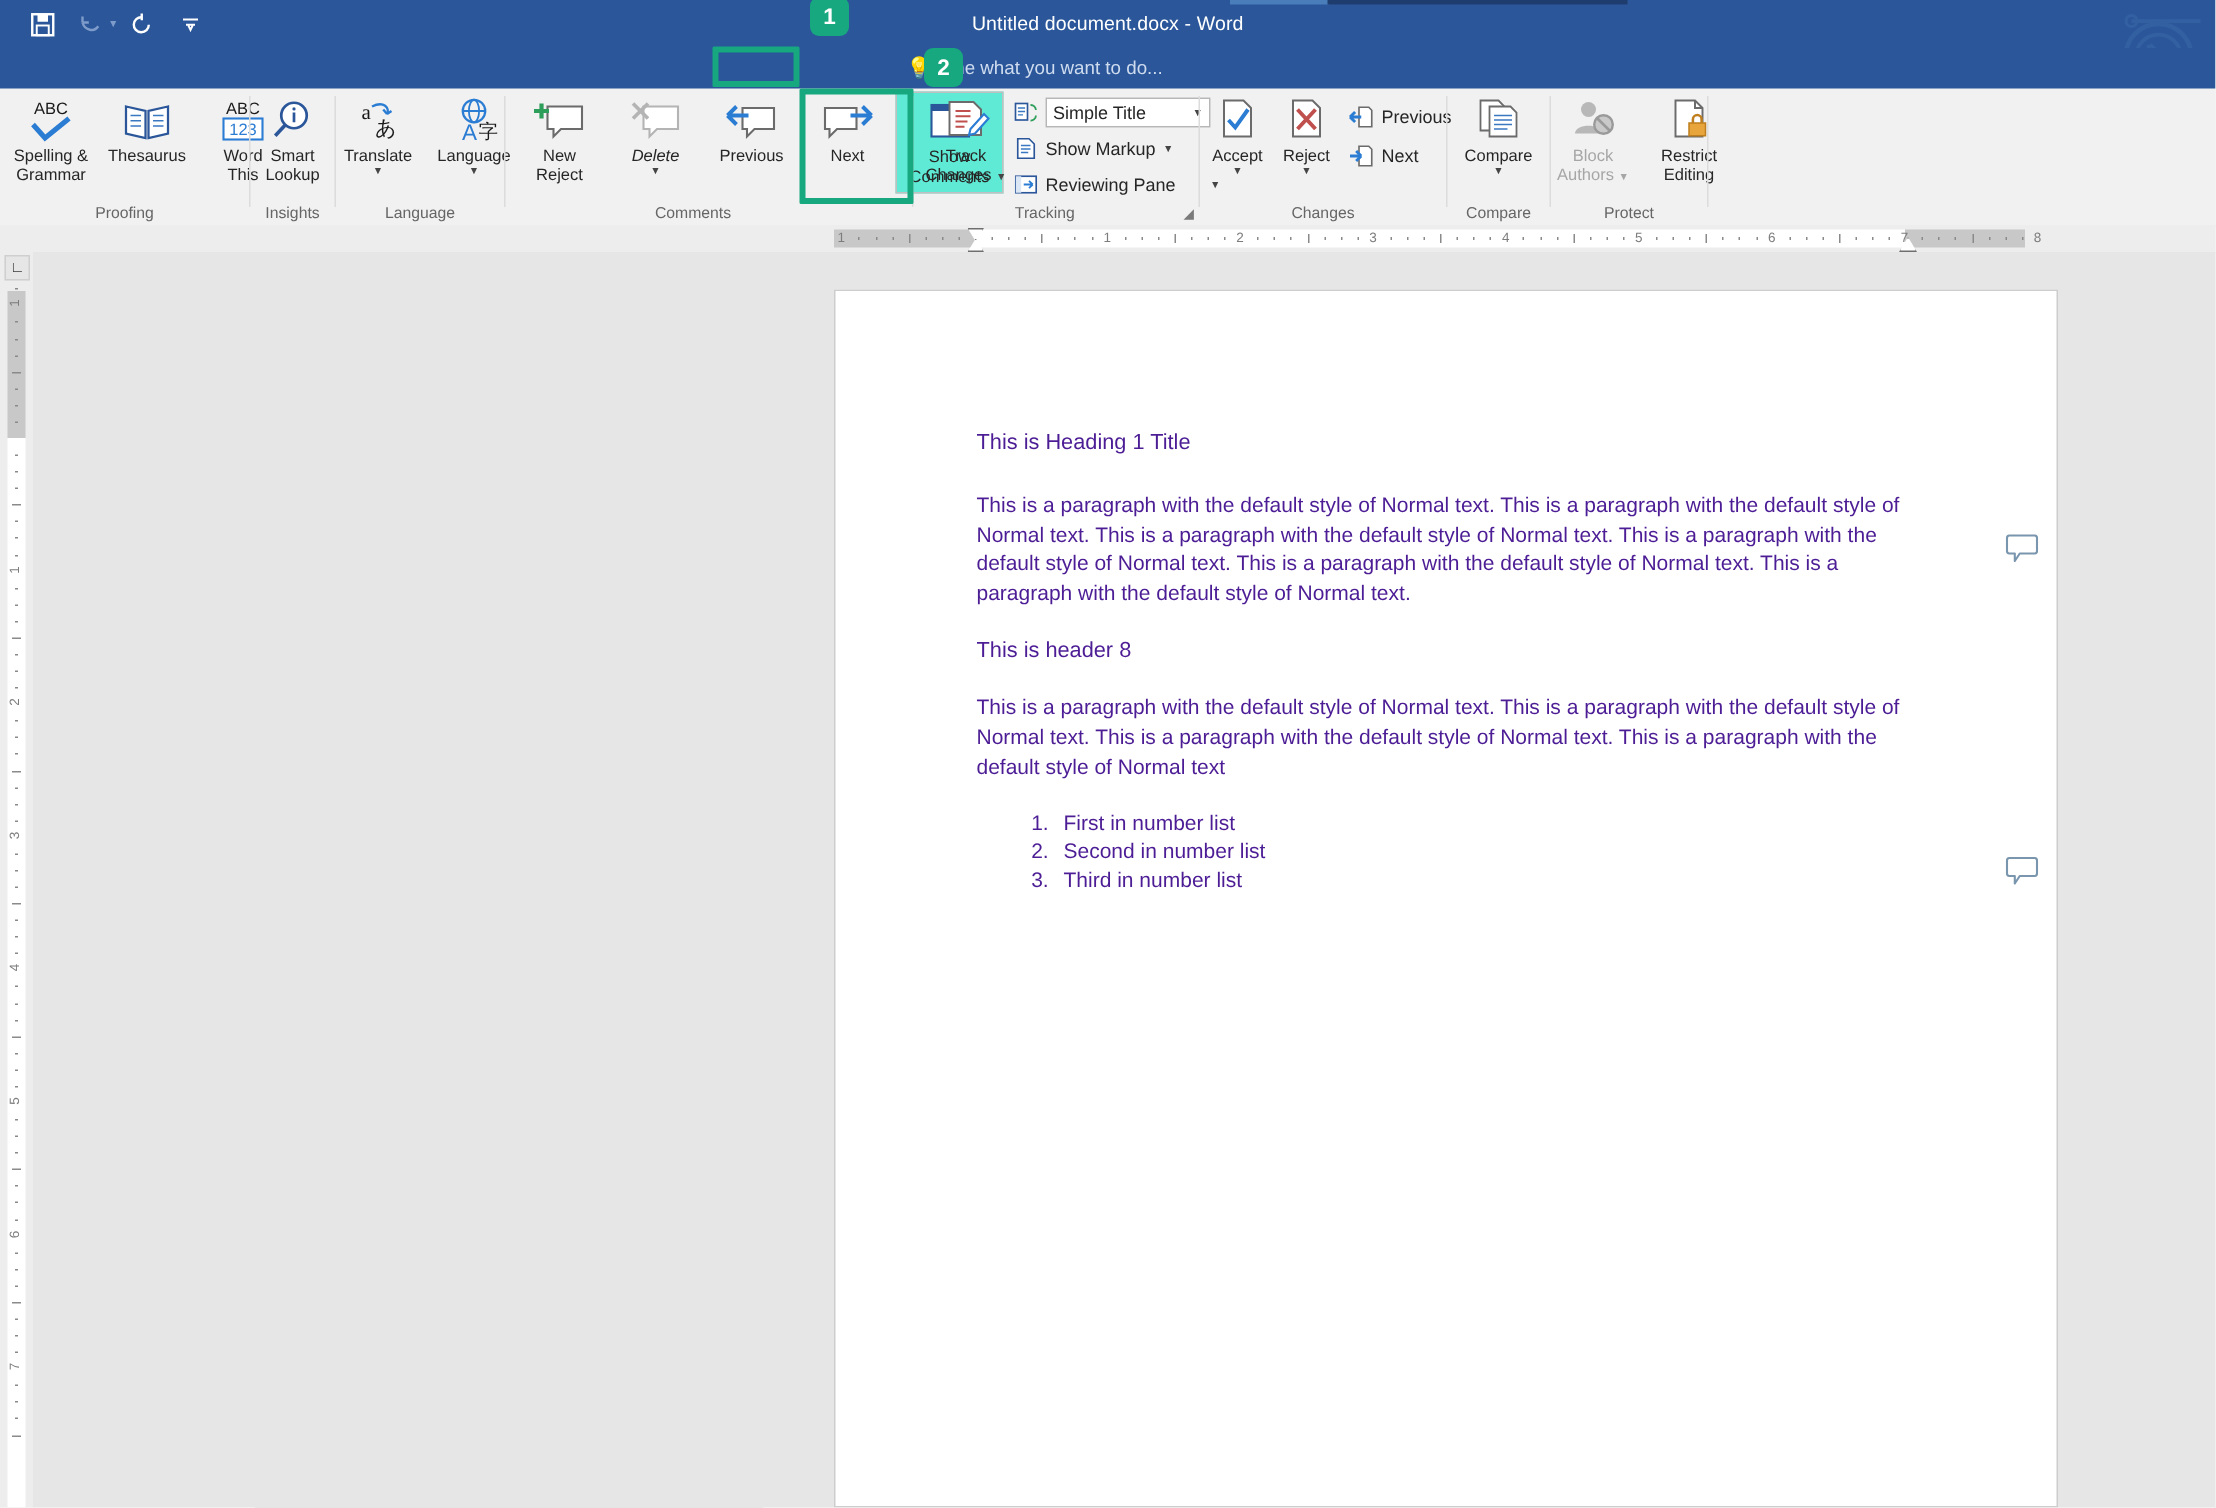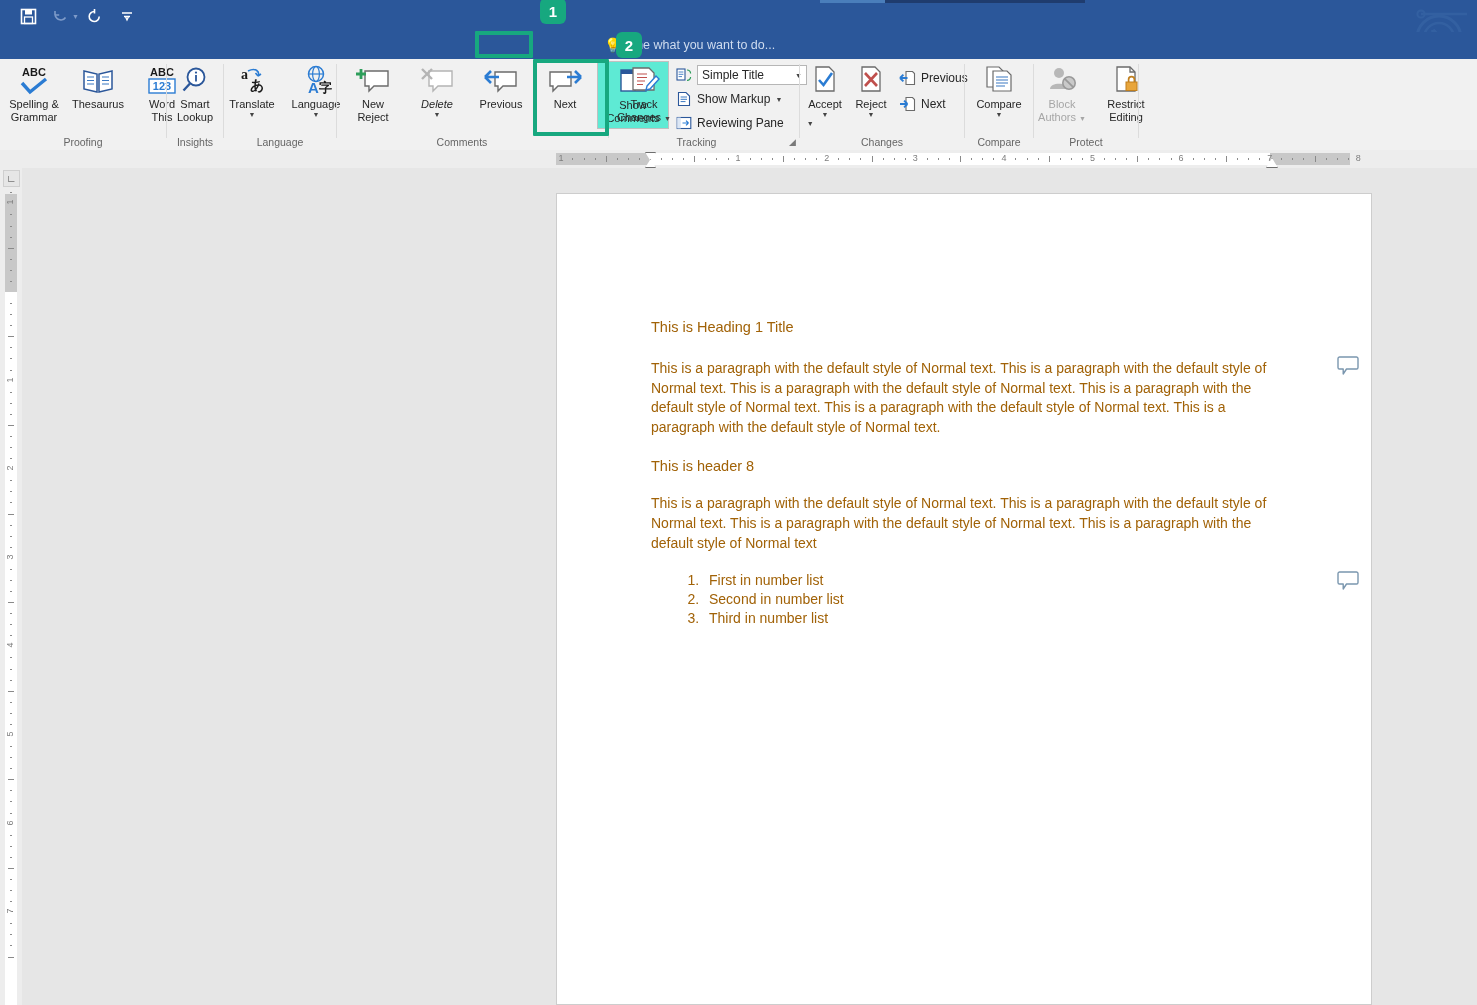--- a/index.html
+++ b/index.html
@@ -83,21 +83,21 @@
   }
   .group-sep {
     position: absolute; top: 6px; width: 1px; height: 74px; background: #dcdcdc;
   }
   .grp-items { position: absolute; top: 2px; left: 0; display: flex; align-items: flex-start; }
 
   .bigbtn {
     width: 64px; min-height: 68px; display: flex; flex-direction: column;
     align-items: center; padding-top: 3px; box-sizing: border-box;
   }
-  .bigbtn .ic { height: 32px; display: flex; align-items: center; justify-content: flex-end; font-weight: bold; }
+  .bigbtn .ic { height: 32px; display: flex; align-items: center; justify-content: flex-end; }
   .bigbtn .lbl {
     font-size: 11px; color: #262626; text-align: center; line-height: 12.5px;
     margin-top: 2px; width: 72px;
   }
   .bigbtn.disabled .lbl { color: #a6a6a6; }
   .bigbtn .dd { font-size: 7px; color: #444; line-height: 6px; margin-top: 1px; }
 
   .smallrow {
     display: flex; align-items: center; gap: 5px; height: 22px;
     padding: 0 3px; font-size: 12px; color: #262626; white-space: nowrap;
@@ -188,22 +188,21 @@
     position: absolute; left: 534px; top: 25px; width: 816px; height: 812px;
     background: #ffffff; border: 1px solid #cdcdcd; box-sizing: border-box;
   }
   .pagefold {
     position: absolute; left: 534px; top: 21px; width: 816px; height: 5px;
     background: #e6e6e6;
   }
   .doc-body {
     position: absolute; left: 94px; top: 92px; width: 620px;
     font-family: "Liberation Sans", sans-serif;
-    color: #a16207;
-    margin-top: 32px;
+    color: #4c1d95;
   }
   .h1 { font-size: 14.5px; line-height: 18px; margin: 0 0 23px 0; }
   .p  { font-size: 14px; line-height: 19.6px; margin: 0 0 20px 0; }
   .h2 { font-size: 14.5px; line-height: 18px; margin: 0 0 19px 0; }
   .p2 { font-size: 14px; line-height: 19.6px; margin: 0 0 18px 0; }
   ol.numlist { margin: 0; padding-left: 52px; }
   ol.numlist li { font-size: 14px; line-height: 19px; padding-left: 6px; }
 
   .comment-marker { position: absolute; }
   .comment-marker svg { display: block; }
@@ -238,20 +237,21 @@
           <path d="M8.5 1 L8.5 5.5" fill="none" stroke="#ffffff" stroke-width="1.6"></path>
         </svg>
       </div>
       <div class="qat-btn" title="Customize">
         <svg width="14" height="14" viewBox="0 0 14 14">
           <path d="M2 4 H12 M4 7.5 H10 M5.6 8 L7 11 L8.4 8" fill="none" stroke="#ffffff" stroke-width="1.3"></path>
         </svg>
       </div>
     </div>
 
+    <div class="doc-title">Untitled document.docx - Word</div>
 
     <svg class="watermark" viewBox="0 0 92 62">
       <circle cx="58" cy="36" r="22" fill="none" stroke="#3d6cab" stroke-width="3"></circle>
       <circle cx="58" cy="36" r="15" fill="none" stroke="#3d6cab" stroke-width="2.5"></circle>
       <path d="M52 44 L52 28 M52 28 L64 40" fill="none" stroke="#3d6cab" stroke-width="3.5"></path>
       <path d="M40 12 L86 12" stroke="#3d6cab" stroke-width="2.5"></path>
       <circle cx="40" cy="12" r="3.6" fill="none" stroke="#3d6cab" stroke-width="2"></circle>
     </svg>
   </div>
 

